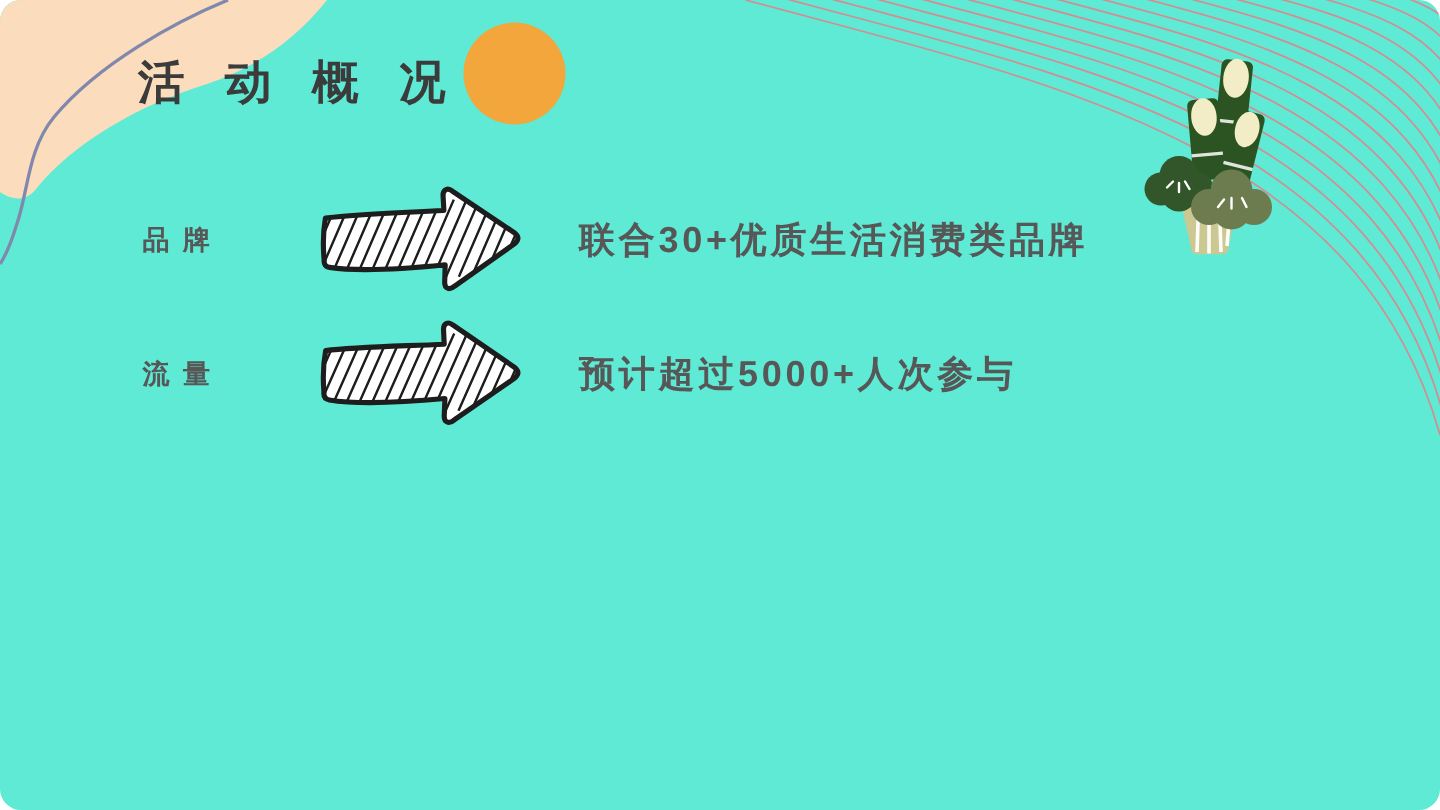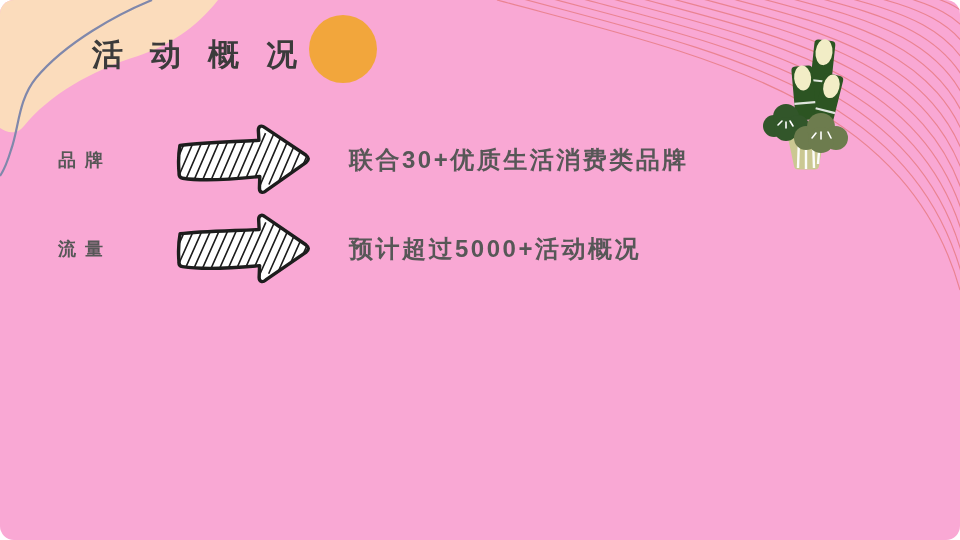--- a/index.html
+++ b/index.html
@@ -1,39 +1,39 @@
 <!DOCTYPE html>
 <html><head>
 <meta charset="utf-8">
 <style>
   html,body{margin:0;padding:0;background:#ffffff;}
   body{font-family:"Liberation Sans","DejaVu Sans",sans-serif;}
   .slide{
-    position:relative;width:960px;height:540px;background:#f9a8d4;
+    position:relative;width:960px;height:540px;background:#5eead4;
     overflow:hidden;border-radius:14px;
   }
   svg{display:block;}
   
   .deco-topleft{position:absolute;left:0;top:0;z-index:1;}
   .deco-arcs{position:absolute;left:0;top:0;z-index:1;}
   .deco-arcs path{fill:none;stroke:#e87c86;stroke-width:1.15;opacity:.85;}
   .kadomatsu{position:absolute;left:757px;top:26px;z-index:3;}
   
   .accent-circle{
     position:absolute;left:309px;top:15px;width:68px;height:68px;
     border-radius:50%;background:#f2a63c;z-index:2;
   }
   .page-title{
     position:absolute;left:92px;top:34px;z-index:4;margin:0;
     font-size:31px;font-weight:bold;color:#3b3b3b;
     letter-spacing:27px;white-space:nowrap;
   }
   
   .rows{position:absolute;left:0;top:115px;width:960px;z-index:4;}
-  .row{display:flex;align-items:center;height:89px;padding-left:58px;}
+  .row{display:flex;align-items:center;height:89px;padding-left:95px;}
   .row-label{
     width:78px;flex:none;font-size:18px;font-weight:bold;color:#575757;
     letter-spacing:9px;white-space:nowrap;
   }
   .row-arrow{flex:none;margin-left:30px;width:152px;height:80px;}
   .row-arrow svg{width:152px;height:80px;}
   .row-text{
     margin-left:31px;font-size:24px;font-weight:600;color:#575757;
     letter-spacing:2.5px;white-space:nowrap;
   }
@@ -140,17 +140,17 @@
         </span>
       <span class="row-text">联合30+优质生活消费类品牌</span>
     </div>
     <div class="row r4">
       <span class="row-label">流量</span>
       <span class="row-arrow">
         <svg viewBox="0 0 152 84">
             <use href="#sketch-arrow"></use>
           </svg>
         </span>
-      <span class="row-text">预计超过5000+活动概况</span>
+      <span class="row-text">预计超过5000+人次参与</span>
     </div>
   </div>
 
 </div>
 
 </body></html>

